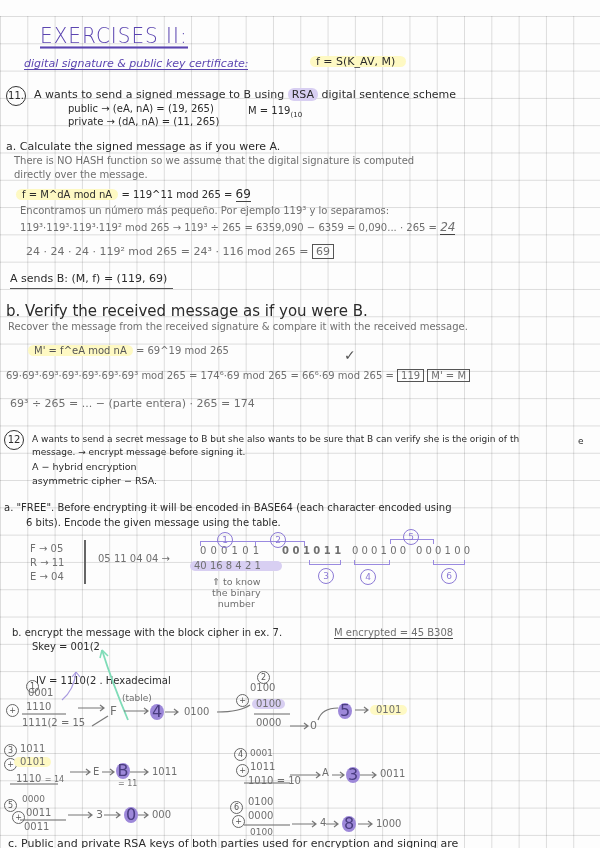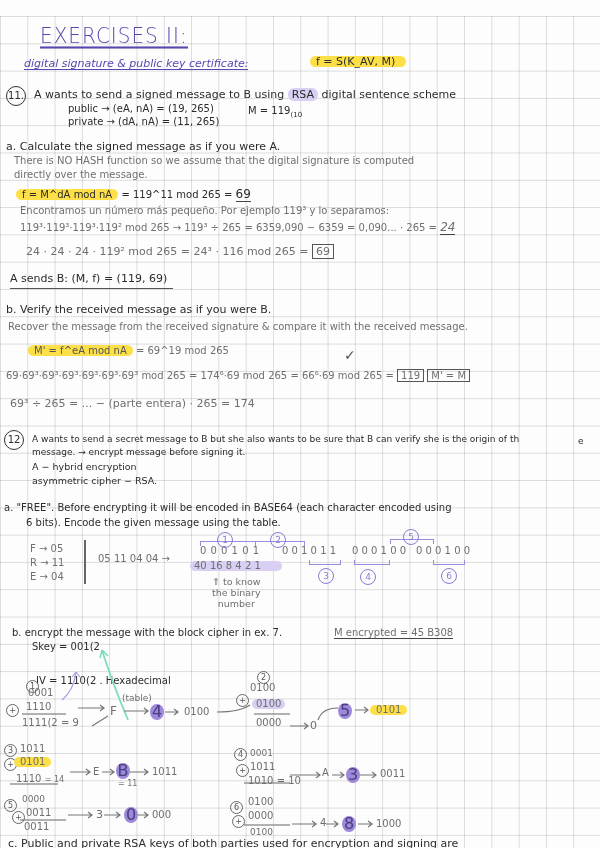--- a/index.html
+++ b/index.html
@@ -11,21 +11,21 @@
       linear-gradient(to bottom, rgba(0,0,0,0.13) 1px, transparent 1px);
     background-size:27.3px 27.3px;
     background-position:0 16px, 0 16px;
     font-family:"DejaVu Sans", sans-serif;
   }
   .topstrip{position:absolute;left:0;top:0;width:600px;height:16px;background:#fdfdfd;}
   .t{position:absolute;white-space:nowrap;line-height:1;}
   .ink{color:#2b2b2b;}
   .pencil{color:#6f6f6f;}
   .purple{color:#5b45b0;}
-  .hl{background:#fde047;border-radius:8px;padding:0 6px;}
+  .hl{background:#fef9c3;border-radius:8px;padding:0 6px;}
   .hl-light{background:#d8cff2;border-radius:6px;padding:0 4px;}
   .dot{display:inline-block;width:14px;height:16px;border-radius:50%;background:#9d88d9;text-align:center;color:#4a3d80;line-height:16px;}
   .circ{display:inline-block;border:1.5px solid #333;border-radius:50%;width:18px;height:18px;text-align:center;line-height:18px;font-size:10px;}
   .circ-p{display:inline-block;border:1.3px solid #8c7ad6;border-radius:50%;width:14px;height:14px;text-align:center;line-height:14px;font-size:9px;color:#8c7ad6;}
   .circ-s{display:inline-block;border:1.2px solid #666;border-radius:50%;width:11px;height:11px;text-align:center;line-height:11px;font-size:8px;color:#555;}
   .box{border:1.5px solid #555;padding:0 3px;}
   .uline{border-bottom:1.5px solid #444;}
   sub{font-size:7px;}
   .title{font-family:"DejaVu Sans", sans-serif;font-size:20px;letter-spacing:1px;color:#5b45b0;font-weight:300;border-bottom:2px solid #5b45b0;transform:scaleY(1.05);}
   .bracket{position:absolute;border:1.5px solid #9a8ae0;}
@@ -61,21 +61,21 @@
 <div class="t pencil" style="left:20px;top:221px;font-size:10px;">
   <span>119³·119³·119³·119² mod 265 → 119³ ÷ 265 = 6359,090 − 6359 = 0,090... · 265 =</span>
   <span class="uline" style="font-size:12px;font-style:italic;">24</span>
 </div>
 <div class="t pencil" style="left:26px;top:246px;font-size:11px;">
   <span>24 · 24 · 24 · 119² mod 265 = 24³ · 116 mod 265 =</span>
   <span class="box">69</span>
 </div>
 <div class="t ink" style="left:10px;top:273px;font-size:11px;border-bottom:1.3px solid #555;padding-bottom:4px;padding-right:6px;">A sends B: (M, f) = (119, 69)</div>
 
-<div class="t ink" style="left:6px;top:304px;font-size:11px;">b. Verify the received message as if you were B.</div>
+<div class="t ink" style="left:6px;top:304px;font-size:15px;">b. Verify the received message as if you were B.</div>
 <div class="t pencil" style="left:8px;top:322px;font-size:10px;">Recover the message from the received signature &amp; compare it with the received message.</div>
 <div class="t pencil" style="left:28px;top:346px;font-size:10px;">
   <span class="hl" style="color:#555;">M' = f^eA mod nA</span>
   <span>= 69^19 mod 265</span>
 </div>
 <div class="t pencil" style="left:344px;top:348px;font-size:14px;color:#555;">✓</div>
 <div class="t pencil" style="left:6px;top:371px;font-size:10px;">
   <span>69·69³·69³·69³·69³·69³·69³ mod 265 = 174⁶·69 mod 265 = 66⁶·69 mod 265 =</span>
   <span class="box">119</span>
   <span class="box">M' = M</span>
@@ -94,21 +94,21 @@
 
 <div class="t pencil" style="left:30px;top:542px;font-size:10px;line-height:14px;">
   <div><span>F</span> → <span>05</span></div>
   <div><span>R</span> → <span>11</span></div>
   <div><span>E</span> → <span>04</span></div>
 </div>
 <div style="position:absolute;left:84px;top:540px;width:2px;height:44px;background:#666;"></div>
 
 <div class="t pencil" style="left:98px;top:554px;font-size:10px;">05  11  04  04  →</div>
 <div class="t pencil" style="left:200px;top:546px;font-size:10px;letter-spacing:0.5px;">0 0 0 1 0 1</div>
-<div class="t pencil" style="left:282px;top:546px;font-size:10px;">0 0 1 0 1 1</div>
+<div class="t pencil" style="left:282px;top:546px;font-size:10px;font-weight:bold;">0 0 1 0 1 1</div>
 <div class="t pencil" style="left:352px;top:546px;font-size:10px;">0 0 0 1 0 0</div>
 <div class="t pencil" style="left:416px;top:546px;font-size:10px;">0 0 0 1 0 0</div>
 <div class="t pencil hl-light" style="left:190px;top:561px;font-size:10px;width:84px;">40 16 8 4 2 1</div>
 <div class="t pencil" style="left:212px;top:576px;font-size:9.5px;line-height:11px;text-align:center;">
   <div>⇑ to know</div>
   <div>the binary</div>
   <div>number</div>
 </div>
 
 <div class="bracket" style="left:200px;top:541px;width:54px;height:4px;border-bottom:none;"></div>
@@ -163,21 +163,21 @@
     <line x1="244" y1="783" x2="290" y2="783"></line>
     <line x1="20" y1="820" x2="66" y2="820"></line>
     <line x1="244" y1="825" x2="290" y2="825"></line>
   </g>
 </svg>
 
 <div class="t" style="left:26px;top:676px;"><span class="circ-s">1</span></div>
 <div class="t pencil" style="left:28px;top:688px;font-size:10px;">0001</div>
 <div class="t" style="left:6px;top:700px;"><span class="circ-s">+</span></div>
 <div class="t pencil" style="left:26px;top:702px;font-size:10px;">1110</div>
-<div class="t pencil" style="left:22px;top:718px;font-size:10px;">1111(2 = 9</div>
+<div class="t pencil" style="left:22px;top:718px;font-size:10px;">1111(2 = 15</div>
 <div class="t pencil" style="left:110px;top:705px;font-size:12px;">F</div>
 <div class="t pencil" style="left:122px;top:694px;font-size:9px;">(table)</div>
 <div class="t" style="left:150px;top:704px;"><span class="dot">4</span></div>
 <div class="t pencil" style="left:184px;top:707px;font-size:10px;">0100</div>
 
 <div class="t" style="left:257px;top:667px;"><span class="circ-s">2</span></div>
 <div class="t pencil" style="left:250px;top:683px;font-size:10px;">0100</div>
 <div class="t" style="left:236px;top:690px;"><span class="circ-s">+</span></div>
 <div class="t pencil hl-light" style="left:252px;top:699px;font-size:10px;">0100</div>
 <div class="t pencil" style="left:256px;top:718px;font-size:10px;">0000</div>

